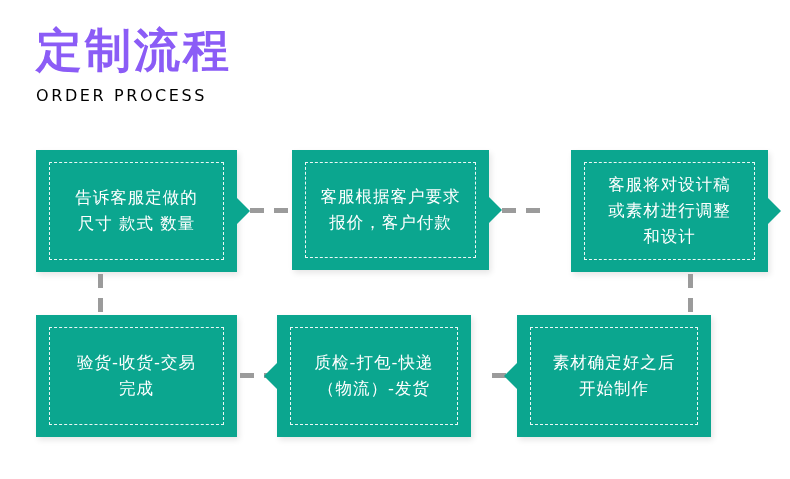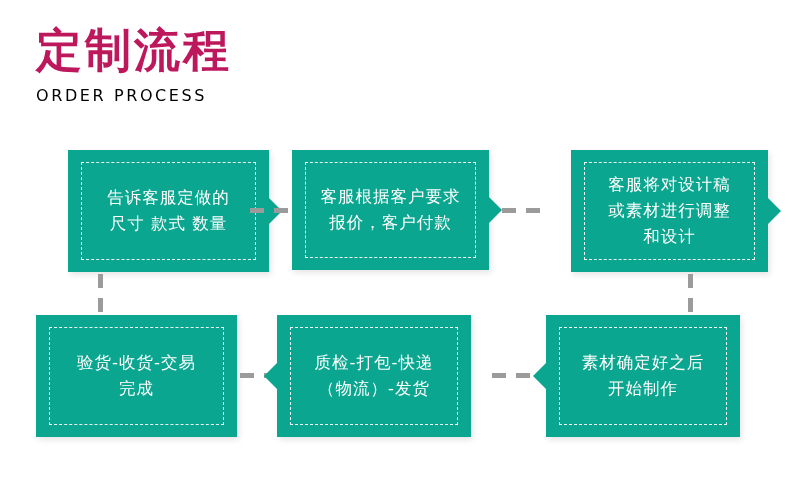--- a/index.html
+++ b/index.html
@@ -19,21 +19,21 @@
   
   #header {
     position: absolute;
     left: 36px;
     top: 22px;
     width: 420px;
   }
   #title {
     font-size: 46px;
     font-weight: bold;
-    color: #be185d;
+    color: #8b5cf6;
     letter-spacing: 3px;
     line-height: 56px;
     white-space: nowrap;
   }
   #subtitle {
     margin-top: 9px;
     font-size: 16px;
     color: #000000;
     letter-spacing: 2.6px;
     line-height: 18px;
@@ -110,21 +110,21 @@
   }
 </style>
 </head>
 <body>
 
 <div id="header">
   <div id="title">定制流程</div>
   <div id="subtitle">ORDER PROCESS</div>
 </div>
 
-<div class="flow-box" style="left:36px; top:150px; width:201px; height:122px;margin-left:32px;">
+<div class="flow-box" style="left:36px; top:150px; width:201px; height:122px;">
   <span class="inner-dash"></span>
   <span class="arrow-head right"></span>
   <div class="box-text">告诉客服定做的
 尺寸 款式 数量</div>
 </div>
 
 <div class="connector-h" style="left:250px; top:208px; width:42px;"></div>
 
 <div class="flow-box" style="left:292px; top:150px; width:197px; height:120px;">
   <span class="inner-dash"></span>
@@ -157,18 +157,18 @@
 
 <div class="flow-box" style="left:277px; top:315px; width:194px; height:122px;">
   <span class="inner-dash"></span>
   <span class="arrow-head left"></span>
   <div class="box-text">质检-打包-快递
 （物流）-发货</div>
 </div>
 
 <div class="connector-h" style="left:492px; top:373px; width:42px;"></div>
 
-<div class="flow-box" style="left:546px; top:315px; width:194px; height:122px;font-family:Liberation Serif, serif;">
+<div class="flow-box" style="left:517px; top:315px; width:194px; height:122px;font-family:Liberation Serif, serif;">
   <span class="inner-dash"></span>
   <span class="arrow-head left"></span>
   <div class="box-text">素材确定好之后
 开始制作</div>
 </div>
 
 </body></html>

